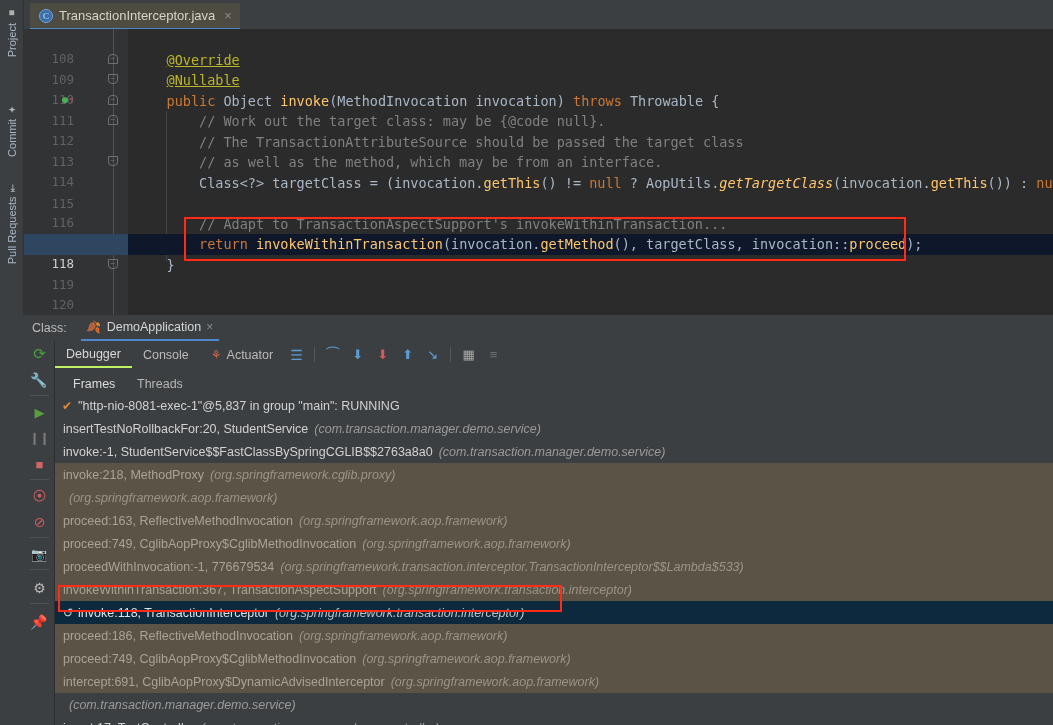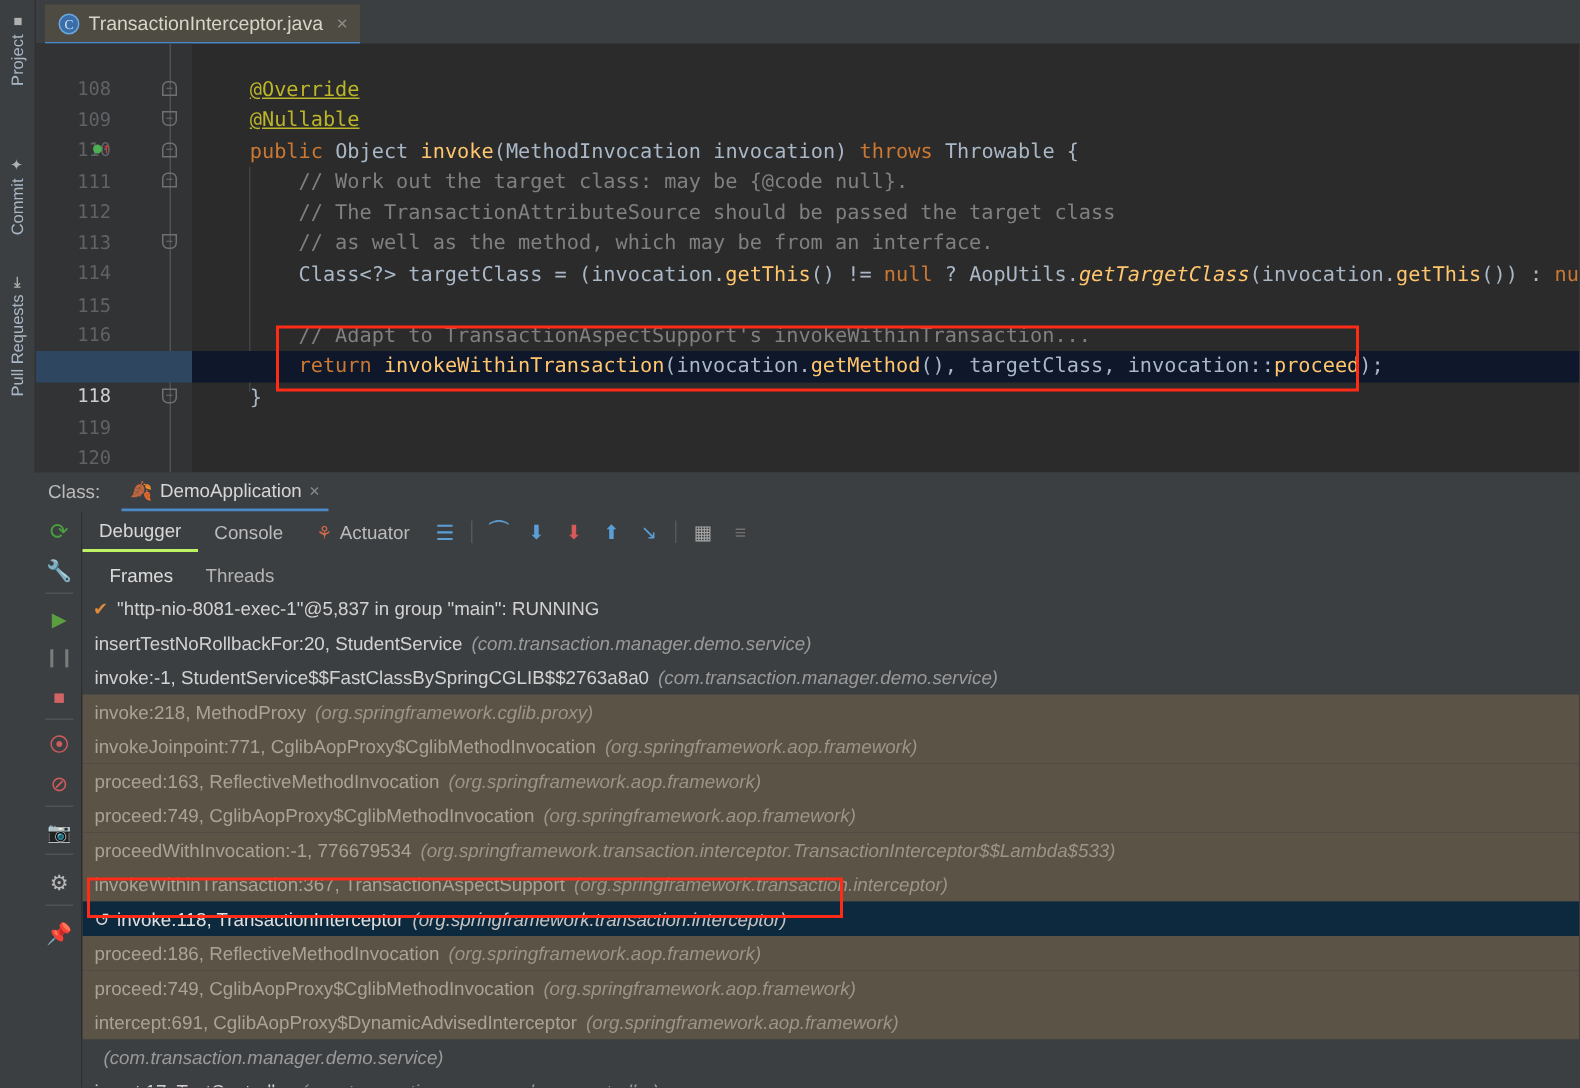--- a/index.html
+++ b/index.html
@@ -375,21 +375,20 @@
         </div>
         <div class="fr-row app" style="top: 46px;">
           <span class="fr-txt">invoke:-1, StudentService$$FastClassBySpringCGLIB$$2763a8a0</span>
           <span class="fr-pkg">(com.transaction.manager.demo.service)</span>
         </div>
         <div class="fr-row lib" style="top: 69px;">
           <span class="fr-txt">invoke:218, MethodProxy</span>
           <span class="fr-pkg">(org.springframework.cglib.proxy)</span>
         </div>
         <div class="fr-row lib" style="top: 92px;">
-          <span class="fr-txt">invokeJoinpoint:771, CglibAopProxy$CglibMethodInvocation</span>
           <span class="fr-pkg">(org.springframework.aop.framework)</span>
         </div>
         <div class="fr-row lib" style="top: 115px;">
           <span class="fr-txt">proceed:163, ReflectiveMethodInvocation</span>
           <span class="fr-pkg">(org.springframework.aop.framework)</span>
         </div>
         <div class="fr-row lib" style="top: 138px;">
           <span class="fr-txt">proceed:749, CglibAopProxy$CglibMethodInvocation</span>
           <span class="fr-pkg">(org.springframework.aop.framework)</span>
         </div>

